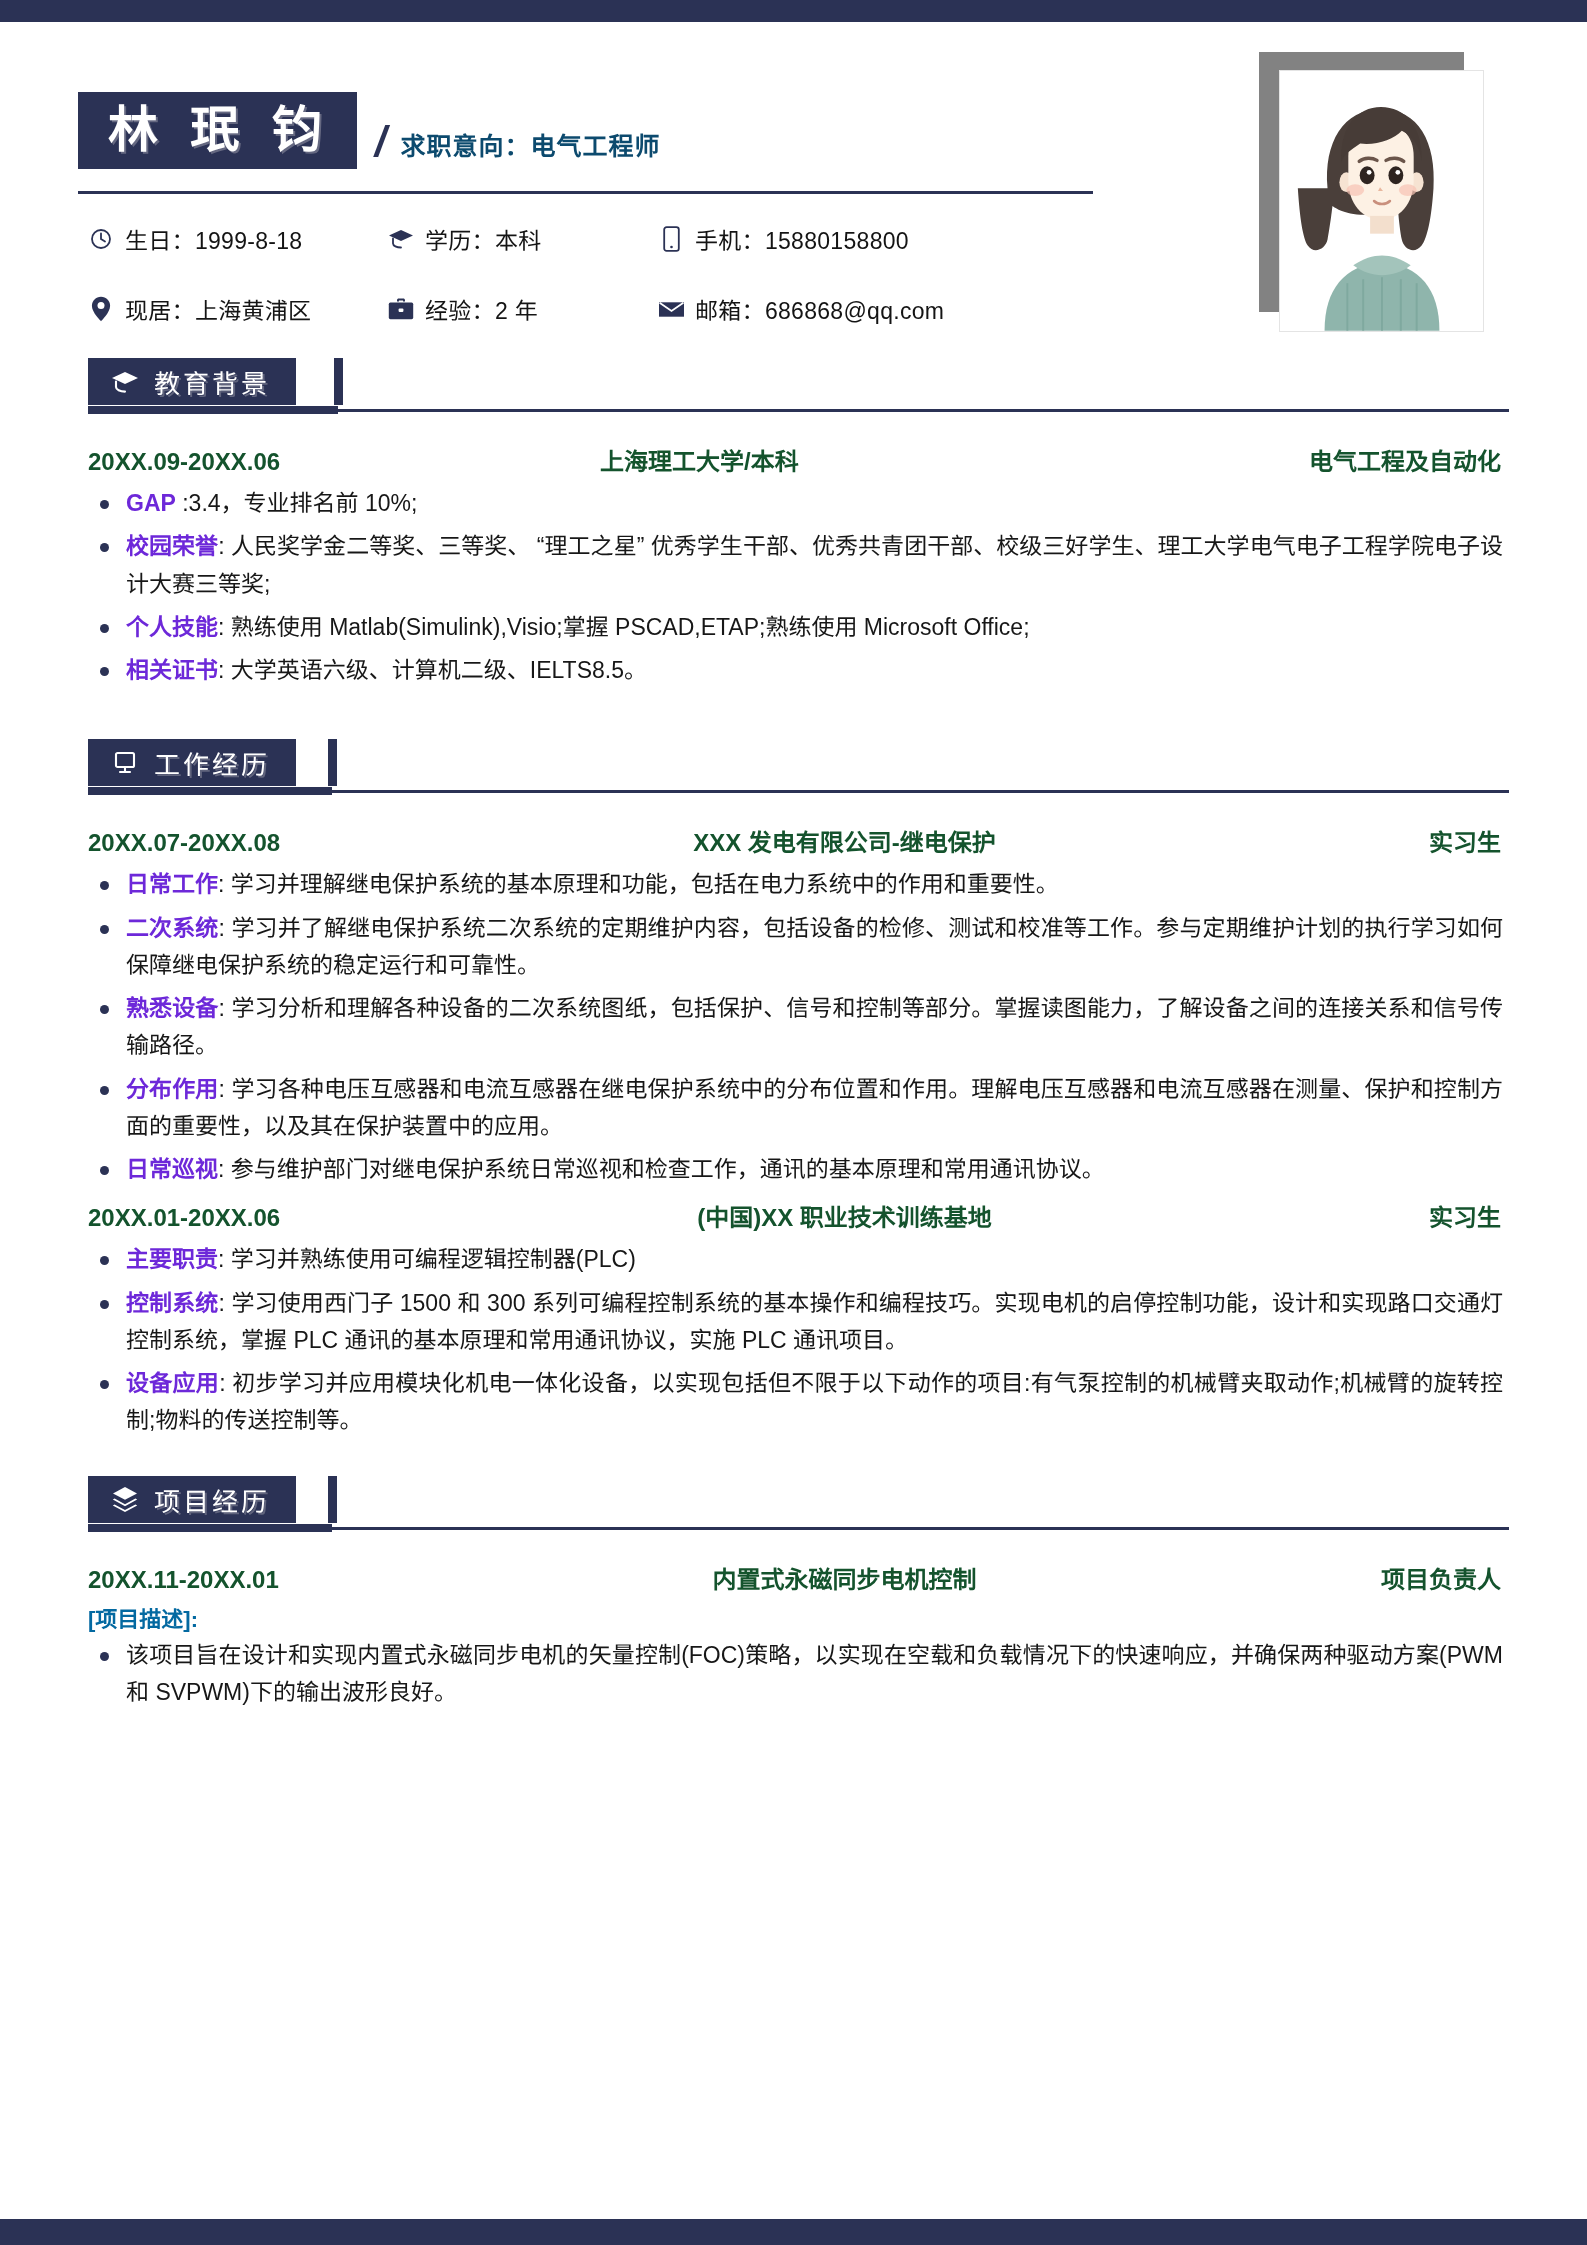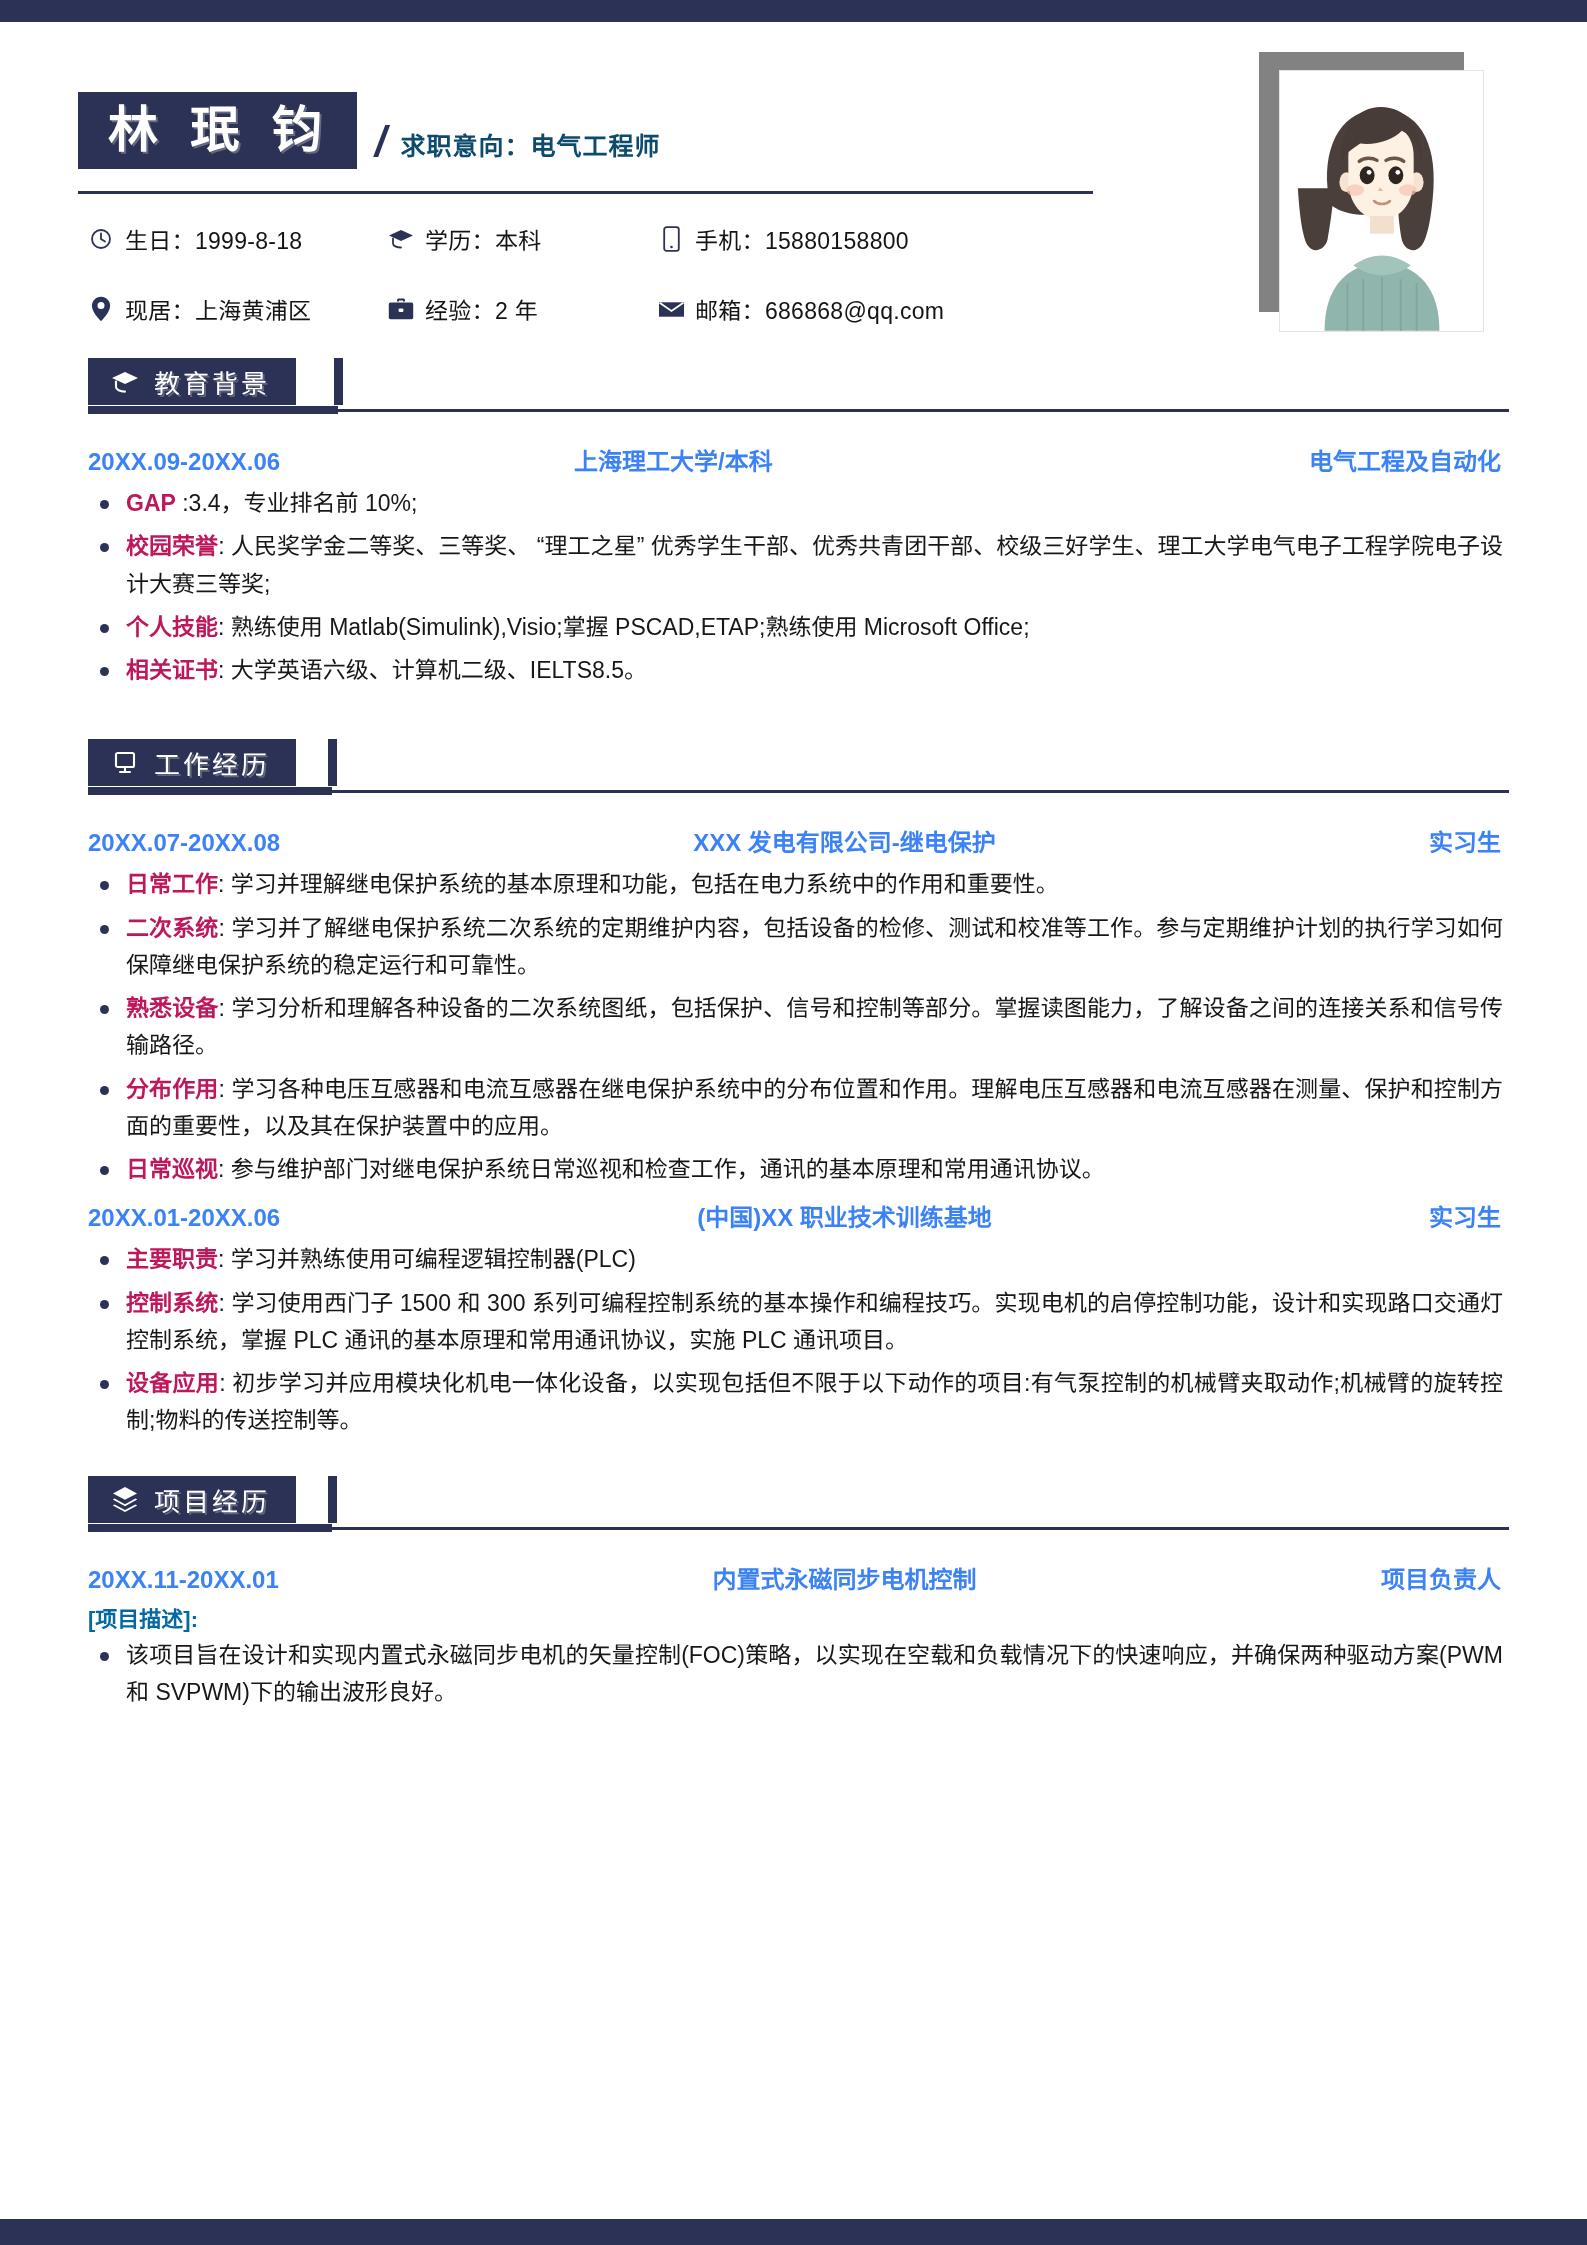--- a/index.html
+++ b/index.html
@@ -199,25 +199,26 @@
     left: 10px;
     top: 48px;
     height: 8px;
     background: #2b3255;
   }
 
   
   .entry-row {
     display: flex;
     align-items: baseline;
-    color: #3b82f6;
+    color: #14532d;
     font-size: 24px;
     font-weight: bold;
     margin: 0 0 8px 0;
     padding: 0 8px 0 10px;
+    gap: 26px;
   }
   .entry-date { width: 390px; flex: none; }
   .entry-mid  { flex: 1; text-align: center; padding-right: 60px; }
   .entry-right{ width: 230px; flex: none; text-align: right; }
 
   .entry-row.edu .entry-mid  { text-align: left; padding-left: 96px; padding-right: 0; }
   .entry-row.edu .entry-right{ width: 300px; }
 
   
   ul.blist {
@@ -239,21 +240,21 @@
     content: "";
     position: absolute;
     left: 22px;
     top: 15px;
     width: 9px; height: 9px;
     border-radius: 50%;
     background: #2b3255;
   }
   ul.blist li b {
     font-weight: bold;
-    color: #be185d;
+    color: #6d28d9;
   }
 
   .proj-desc-label {
     font-size: 22px;
     font-weight: bold;
     color: #0369a1;
     padding-left: 10px;
     margin: -2px 0 4px 0;
   }
 

